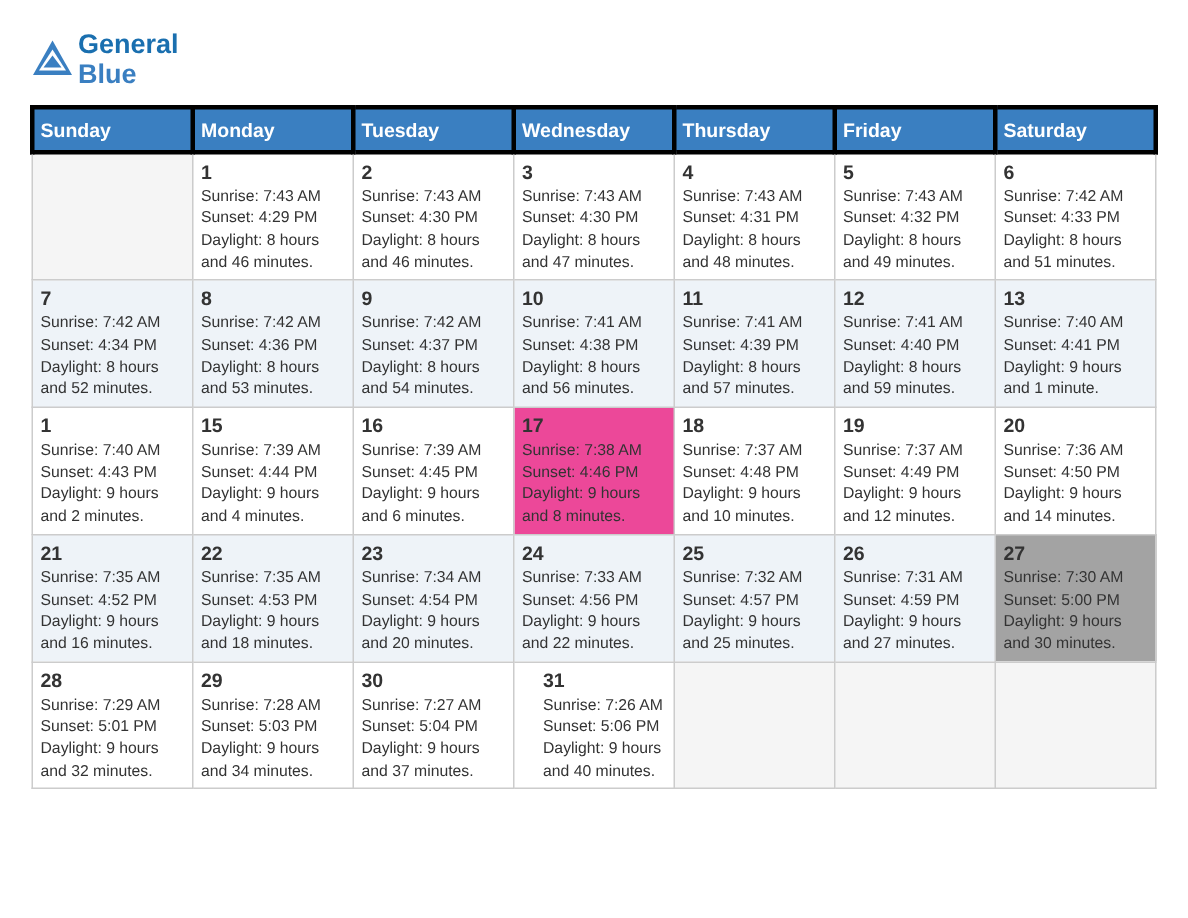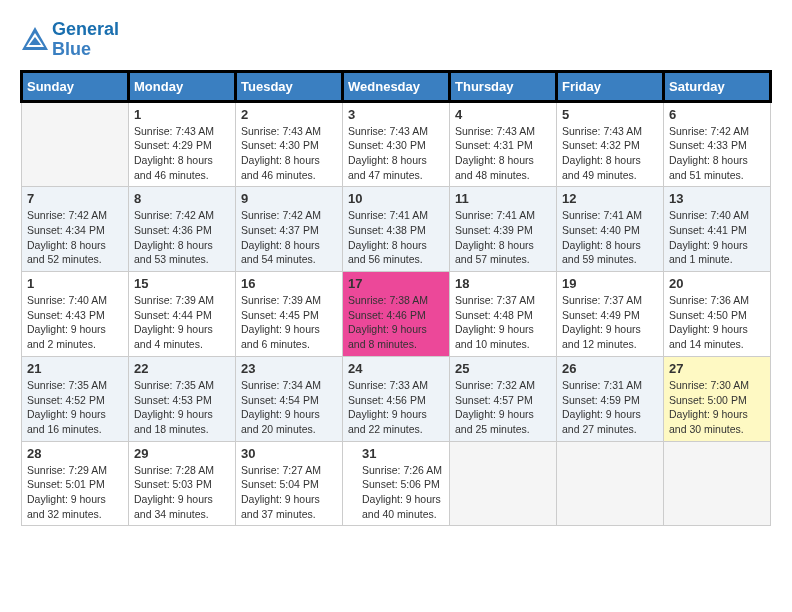--- a/index.html
+++ b/index.html
@@ -234,21 +234,21 @@
           <div class="day-info">Sunrise: 7:33 AM<br>Sunset: 4:56 PM<br>Daylight: 9 hours<br>and 22 minutes.</div>
         </td>
         <td style="background-color: rgb(238, 243, 248);">
           <span class="day-num">25</span>
           <div class="day-info">Sunrise: 7:32 AM<br>Sunset: 4:57 PM<br>Daylight: 9 hours<br>and 25 minutes.</div>
         </td>
         <td style="background-color: rgb(238, 243, 248);">
           <span class="day-num">26</span>
           <div class="day-info">Sunrise: 7:31 AM<br>Sunset: 4:59 PM<br>Daylight: 9 hours<br>and 27 minutes.</div>
         </td>
-        <td style="background-color: #fef9c3;">
+        <td style="background-color: #a3a3a3;">
           <span class="day-num">27</span>
           <div class="day-info">Sunrise: 7:30 AM<br>Sunset: 5:00 PM<br>Daylight: 9 hours<br>and 30 minutes.</div>
         </td>
       </tr>
       <tr>
         <td style="background-color: rgb(255, 255, 255);">
           <span class="day-num">28</span>
           <div class="day-info">Sunrise: 7:29 AM<br>Sunset: 5:01 PM<br>Daylight: 9 hours<br>and 32 minutes.</div>
         </td>
         <td style="background-color: rgb(255, 255, 255);">

